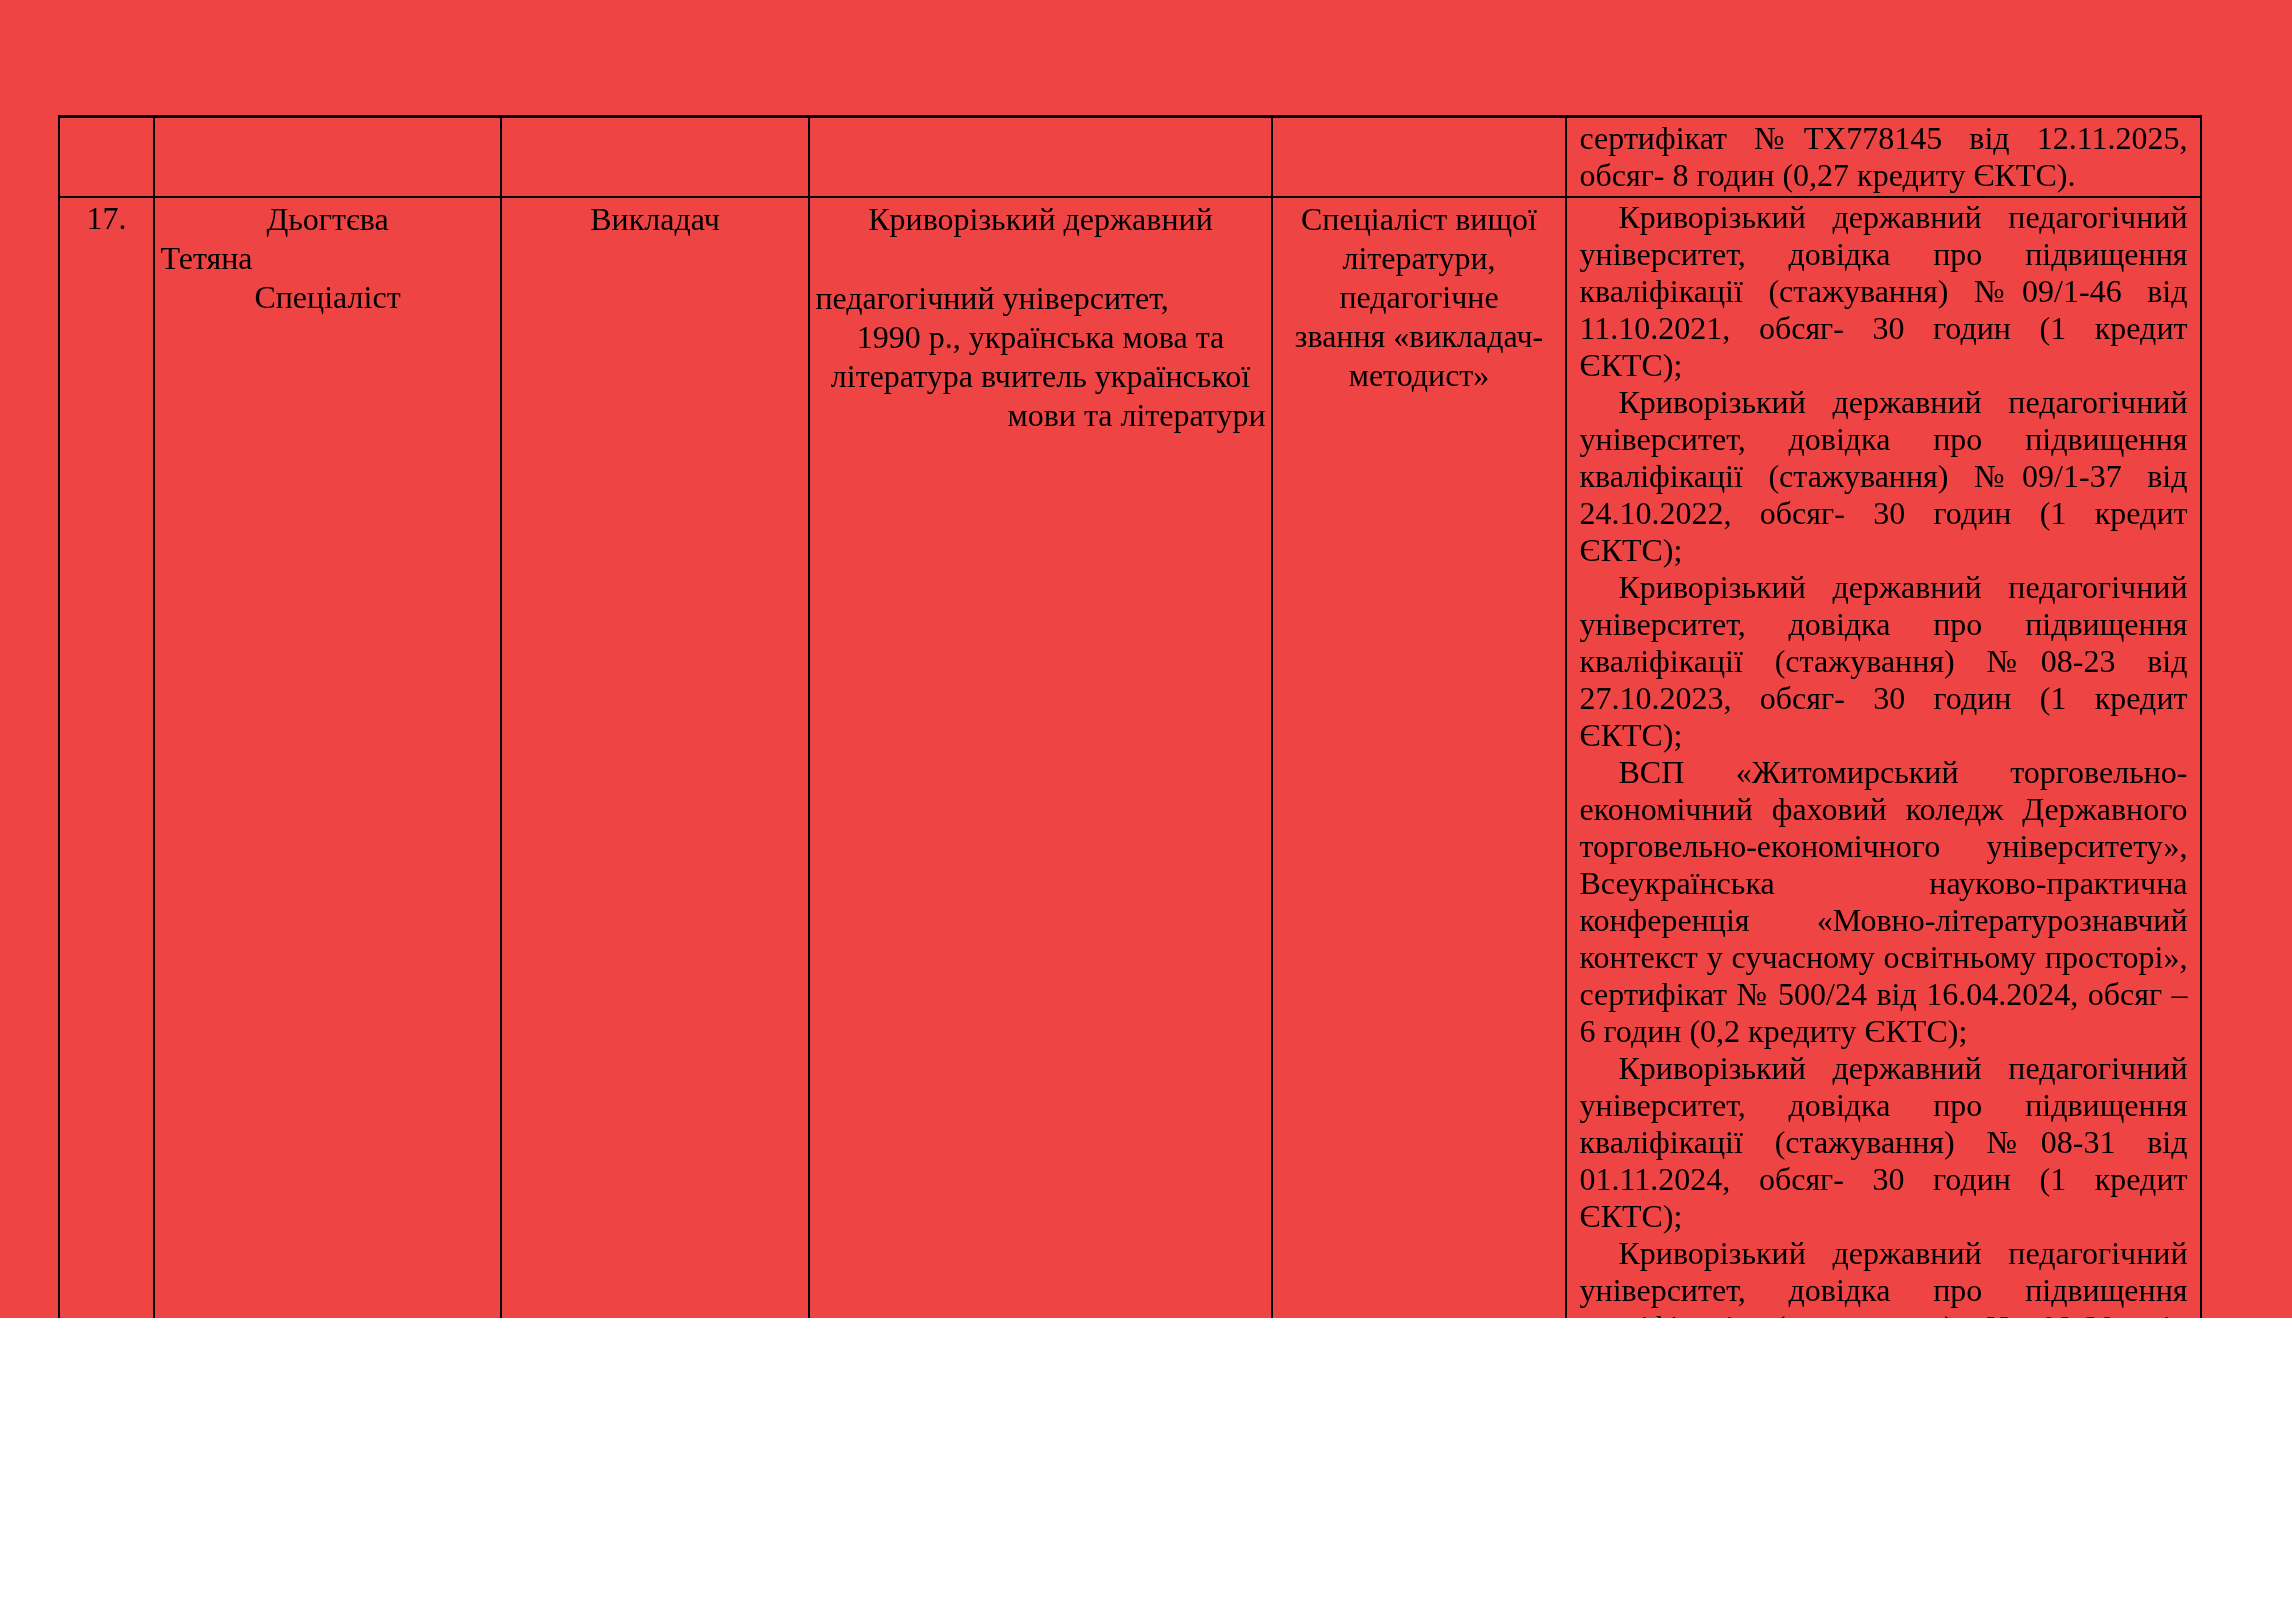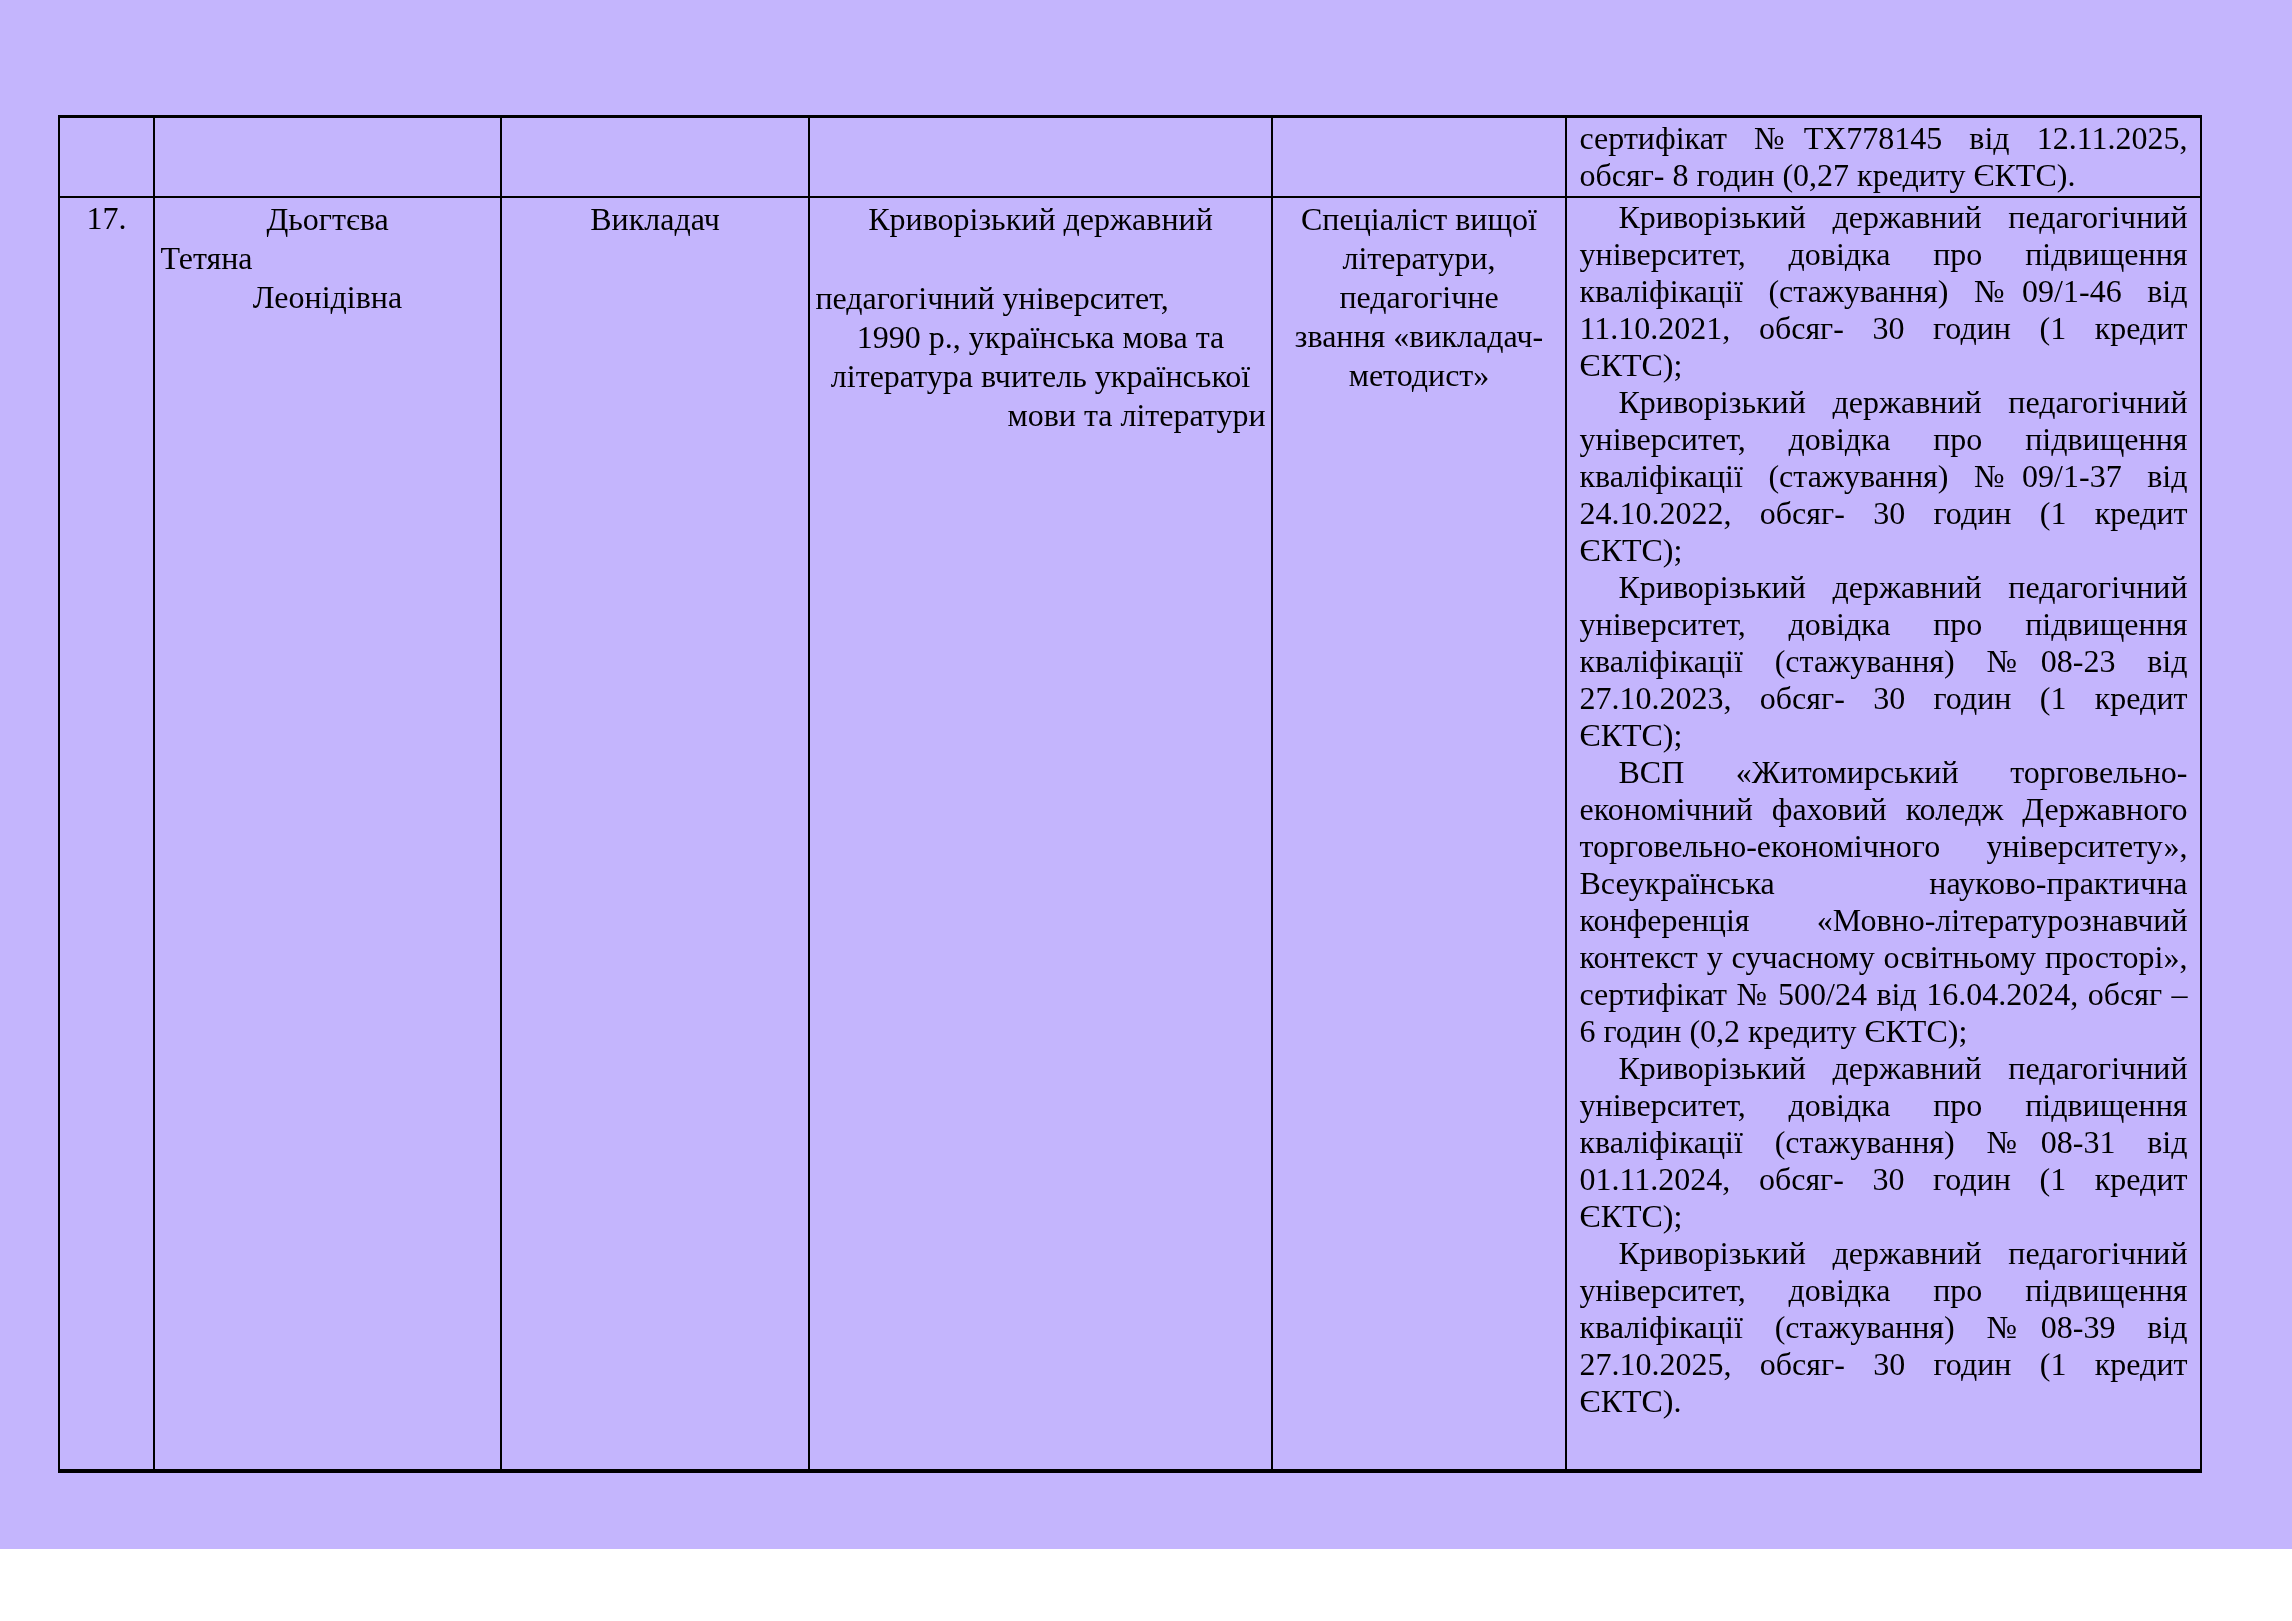--- a/index.html
+++ b/index.html
@@ -3,22 +3,22 @@
 <meta charset="utf-8">
 <style>
   html, body {
     margin: 0;
     padding: 0;
     background: #ffffff;
   }
   .page {
     position: relative;
     width: 2293px;
-    height: 1549px;
-    background: #c4b5fd;
+    height: 1318px;
+    background: #ef4444;
     color: #000000;
     font-family: "Liberation Serif", "DejaVu Serif", serif;
   }
   table.doc-table {
     position: absolute;
     left: 58px;
     top: 115px;
     width: 2141px;
     border-collapse: collapse;
     table-layout: fixed;
@@ -79,21 +79,21 @@
             <div class="cl">обсяг- 8 годин (0,27 кредиту ЄКТС).</div>
           </td>
     </tr>
     <tr class="row-main">
       <td class="num-cell">
         <div>17.</div>
       </td>
       <td class="center-cell">
             <div class="cl" style="text-align: center;">Дьогтєва</div>
             <div class="cl" style="text-align: left;">Тетяна</div>
-            <div class="cl" style="text-align: center;">Леонідівна</div>
+            <div class="cl" style="text-align: center;">Спеціаліст</div>
           </td>
       <td class="center-cell">
         <div class="cl" style="white-space:nowrap; text-align:center;">Викладач</div>
       </td>
       <td class="center-cell">
             <div class="cl" style="text-align: center;">Криворізький державний</div>
             <div class="cl" style="text-align: left; margin-top: 40px;">педагогічний університет,</div>
             <div class="cl" style="text-align: center;">1990 р., українська мова та</div>
             <div class="cl" style="text-align: center;">література вчитель української</div>
             <div class="cl" style="text-align: right;">мови та літератури</div>

